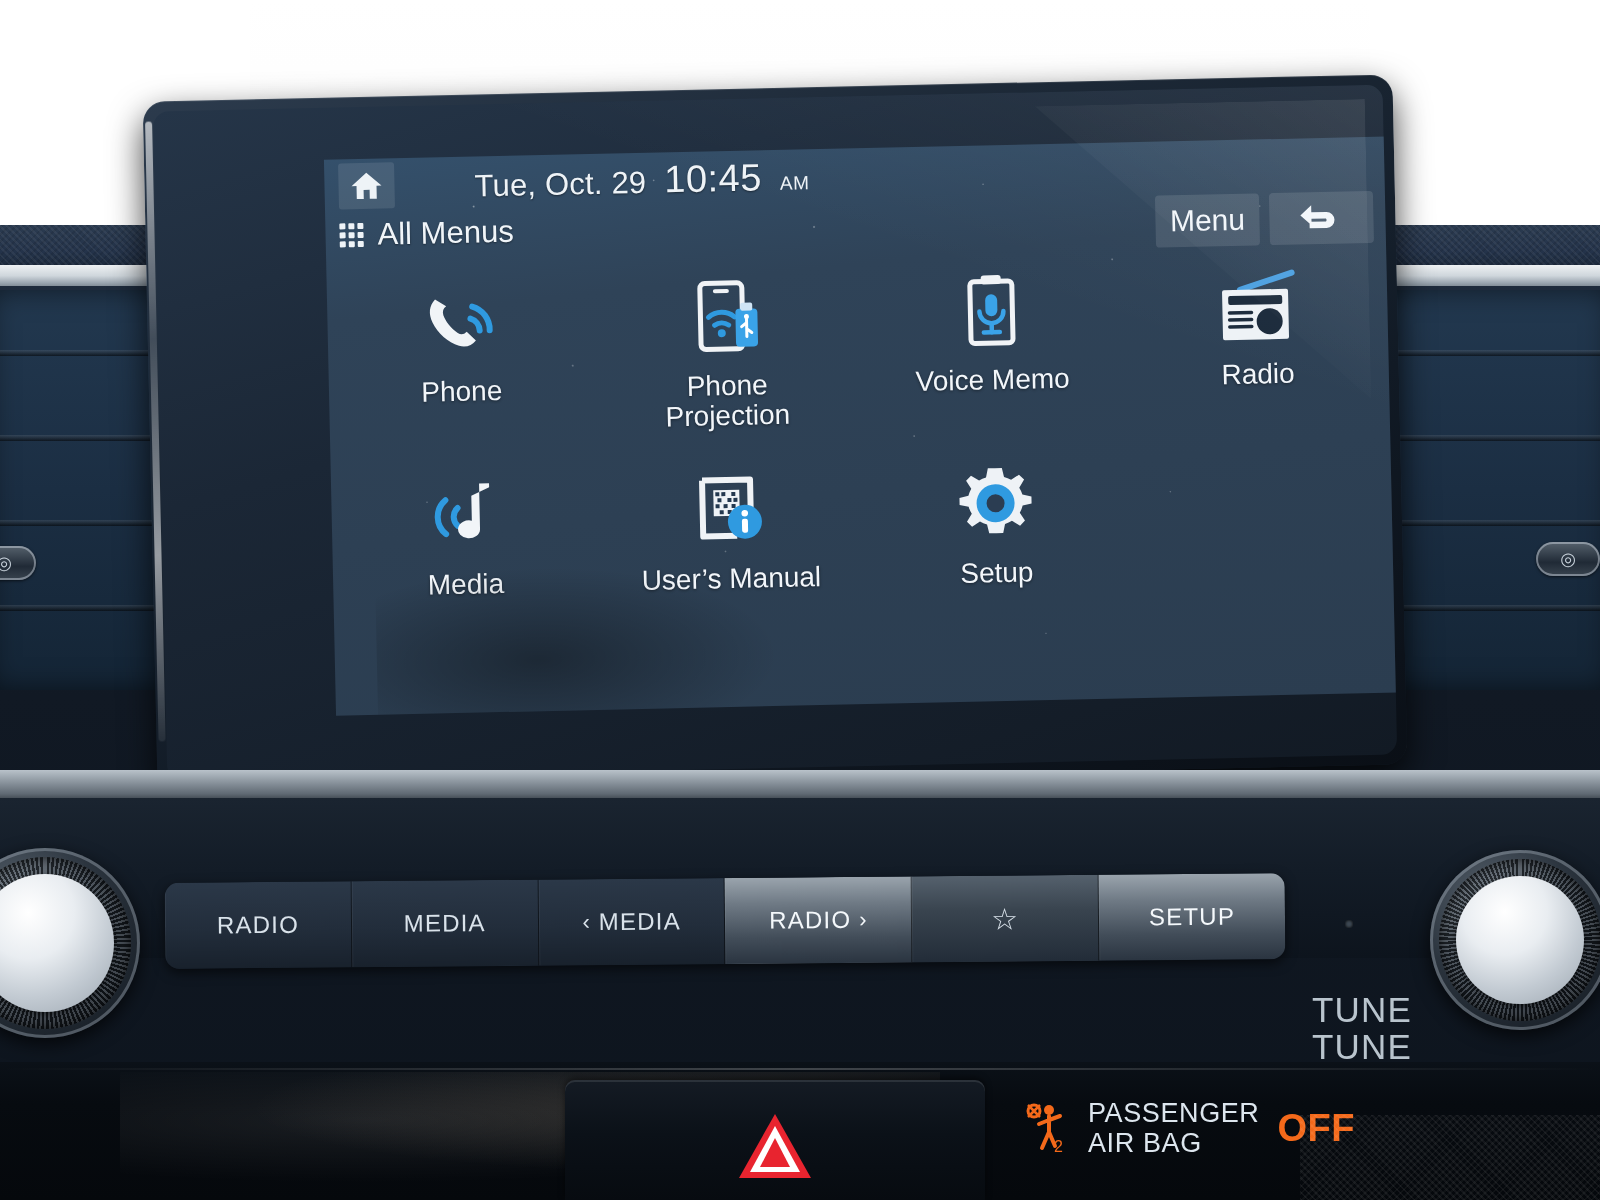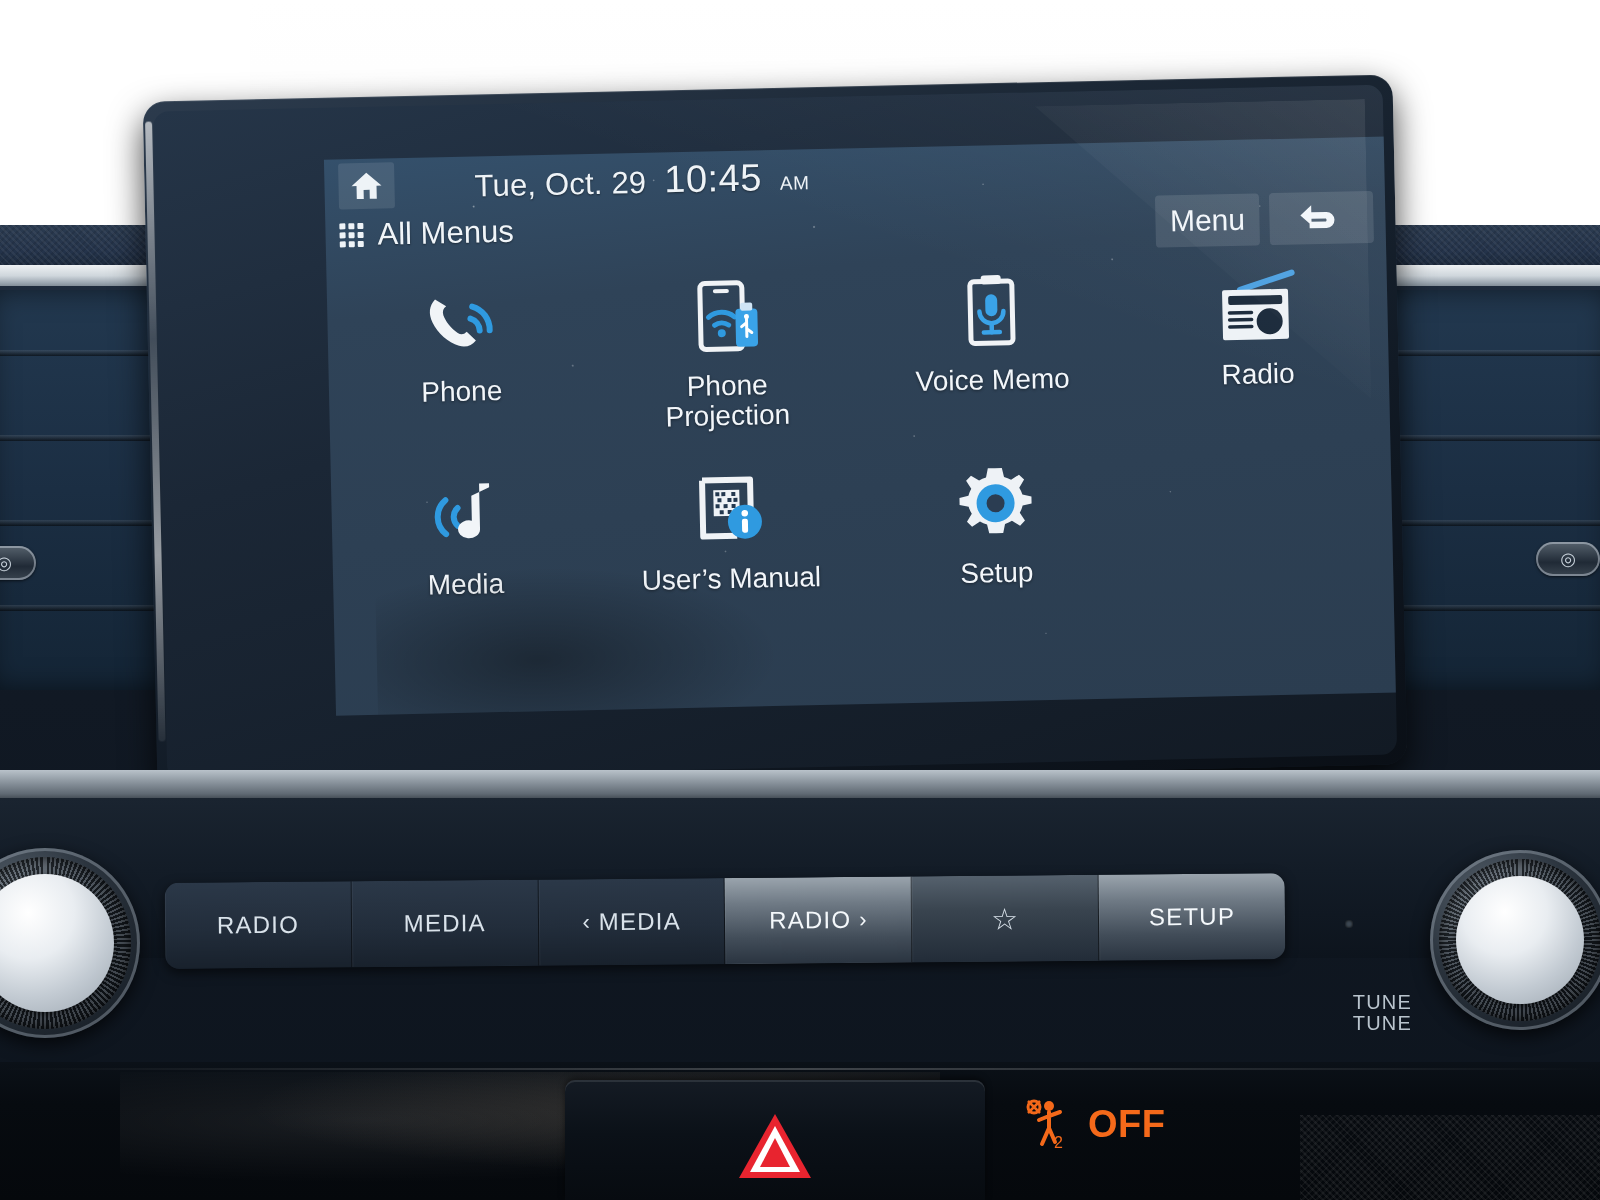--- a/index.html
+++ b/index.html
@@ -143,21 +143,21 @@
     box-shadow:0 6px 18px rgba(0,0,0,.7), inset 0 0 0 3px rgba(180,192,204,.35);}
   .knob .ring{position:absolute;inset:9px;border-radius:50%;
     background:repeating-conic-gradient(from 0deg, rgba(255,255,255,.16) 0deg 1.4deg, rgba(0,0,0,.5) 1.4deg 3.2deg);
     box-shadow:inset 0 0 12px rgba(0,0,0,.75);}
   .knob .cap{position:absolute;inset:26px;border-radius:50%;
     background:radial-gradient(circle at 38% 28%, #ffffff 0%, #e9edf1 35%, #c2cad2 65%, #9aa4ae 100%);
     box-shadow:0 2px 6px rgba(0,0,0,.55);}
   .knob.left{left:-50px;top:848px;width:190px;height:190px;}
   .knob.right{right:-10px;top:850px;width:180px;height:180px;}
 
-  .tune-file{position:absolute;right:188px;top:992px;color:#b9c4cd;font-size:20px;
+  .tune-file{position:absolute;right:188px;top:992px;color:#b9c4cd;font-size:35px;
     line-height:1.05;text-align:center;letter-spacing:1.2px;}
   .vol-label{position:absolute;left:50px;top:1062px;color:#cfd8e0;font-size:26px;letter-spacing:1.6px;}
 
   .small-dot{position:absolute;left:1345px;top:920px;width:8px;height:8px;border-radius:50%;
     background:#3d4853;box-shadow:inset 0 0 3px #000;}
 
   
   .lower-gloss{position:absolute;left:0;top:1062px;width:1600px;height:138px;
     background:linear-gradient(180deg,#0b1118 0%,#070b10 30%,#05080c 100%);}
   .lower-gloss::before{content:"";position:absolute;left:0;top:6px;width:100%;height:2px;
@@ -437,17 +437,21 @@
   </div>
 
   <div class="airbag">
     <svg width="50" height="52" viewBox="0 0 50 52">
       <circle cx="14" cy="9" r="6" fill="none" stroke="#f4691a" stroke-width="3"></circle>
       <path d="M8 3 L20 15 M20 3 L8 15" stroke="#f4691a" stroke-width="2.6"></path>
       <circle cx="29" cy="8" r="5" fill="#f4691a"></circle>
       <path d="M29 14 L29 30 M29 18 L40 14 M29 18 L19 22 M29 30 L22 46 M29 30 L35 44" stroke="#f4691a" stroke-width="4" fill="none" stroke-linecap="round"></path>
       <text x="34" y="50" font-family="'Liberation Sans',sans-serif" font-size="16" fill="#f4691a">2</text>
     </svg>
+    <div class="airbag-text">
+      <div>PASSENGER</div>
+      <div>AIR BAG</div>
+    </div>
     <div class="airbag-off">OFF</div>
   </div>
 
   <div class="mesh"></div>
 </div>
 
 </body></html>

